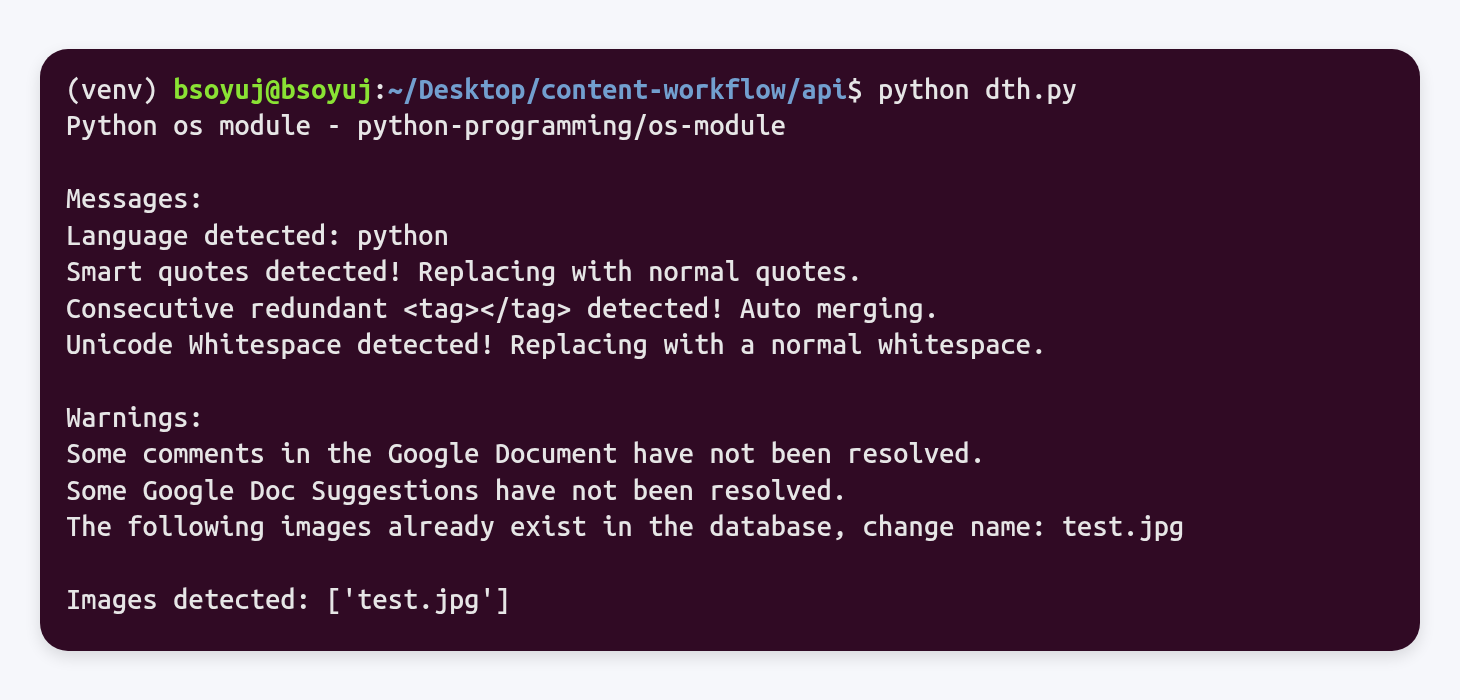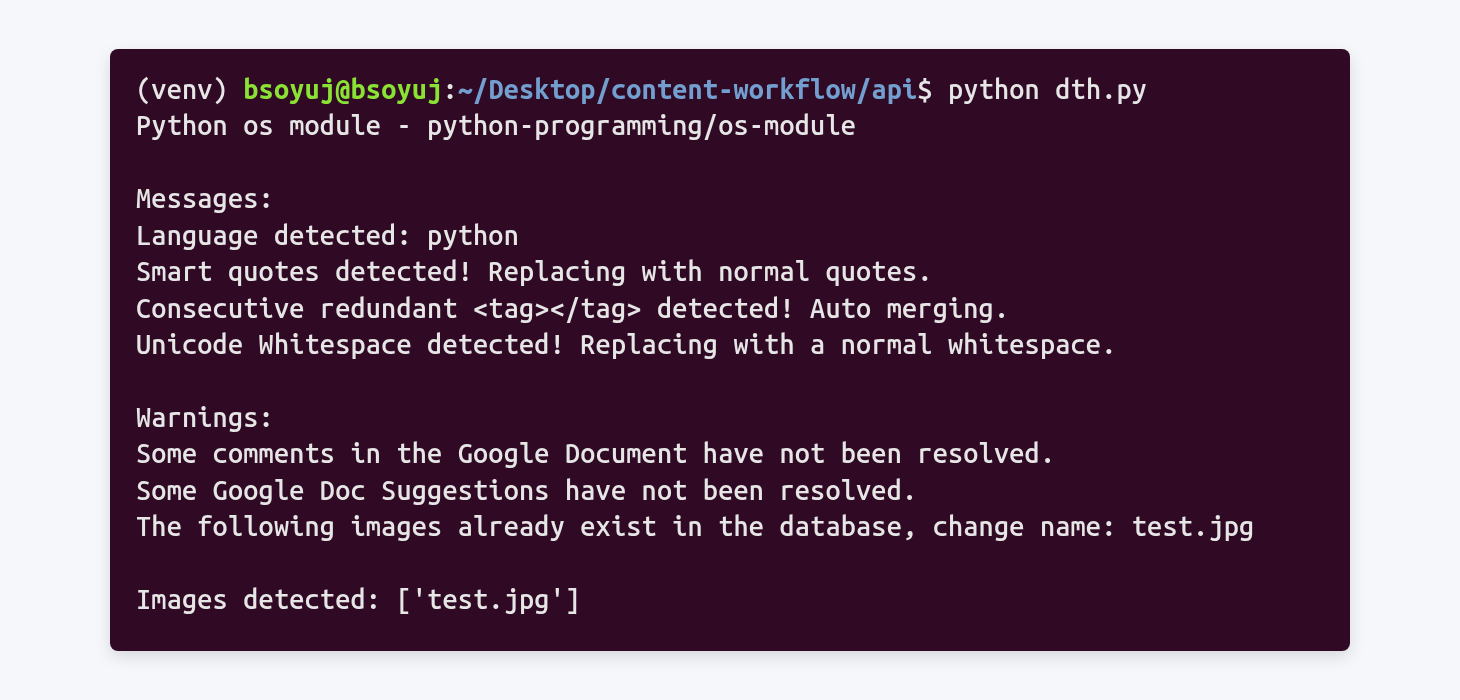--- a/index.html
+++ b/index.html
@@ -12,24 +12,24 @@
       width: 1460px;
       height: 700px;
       background: #f6f7fb;
       display: flex;
       align-items: center;
       justify-content: center;
       font-family: 'Ubuntu Mono', 'DejaVu Sans Mono', 'Courier New', monospace;
     }
     
     .terminal-window {
-      width: 1240px;
+      width: 1380px;
       height: 602px;
       background: #300a24;
-      border-radius: 8px;
+      border-radius: 28px;
       padding: 22px 26px;
       box-shadow: 0 6px 16px rgba(0,0,0,0.12);
       overflow: hidden;
     }
     
     .terminal-content {
       color: #e6e6e6;
       font-size: 27px;
       line-height: 1.35;
       white-space: pre-wrap;

